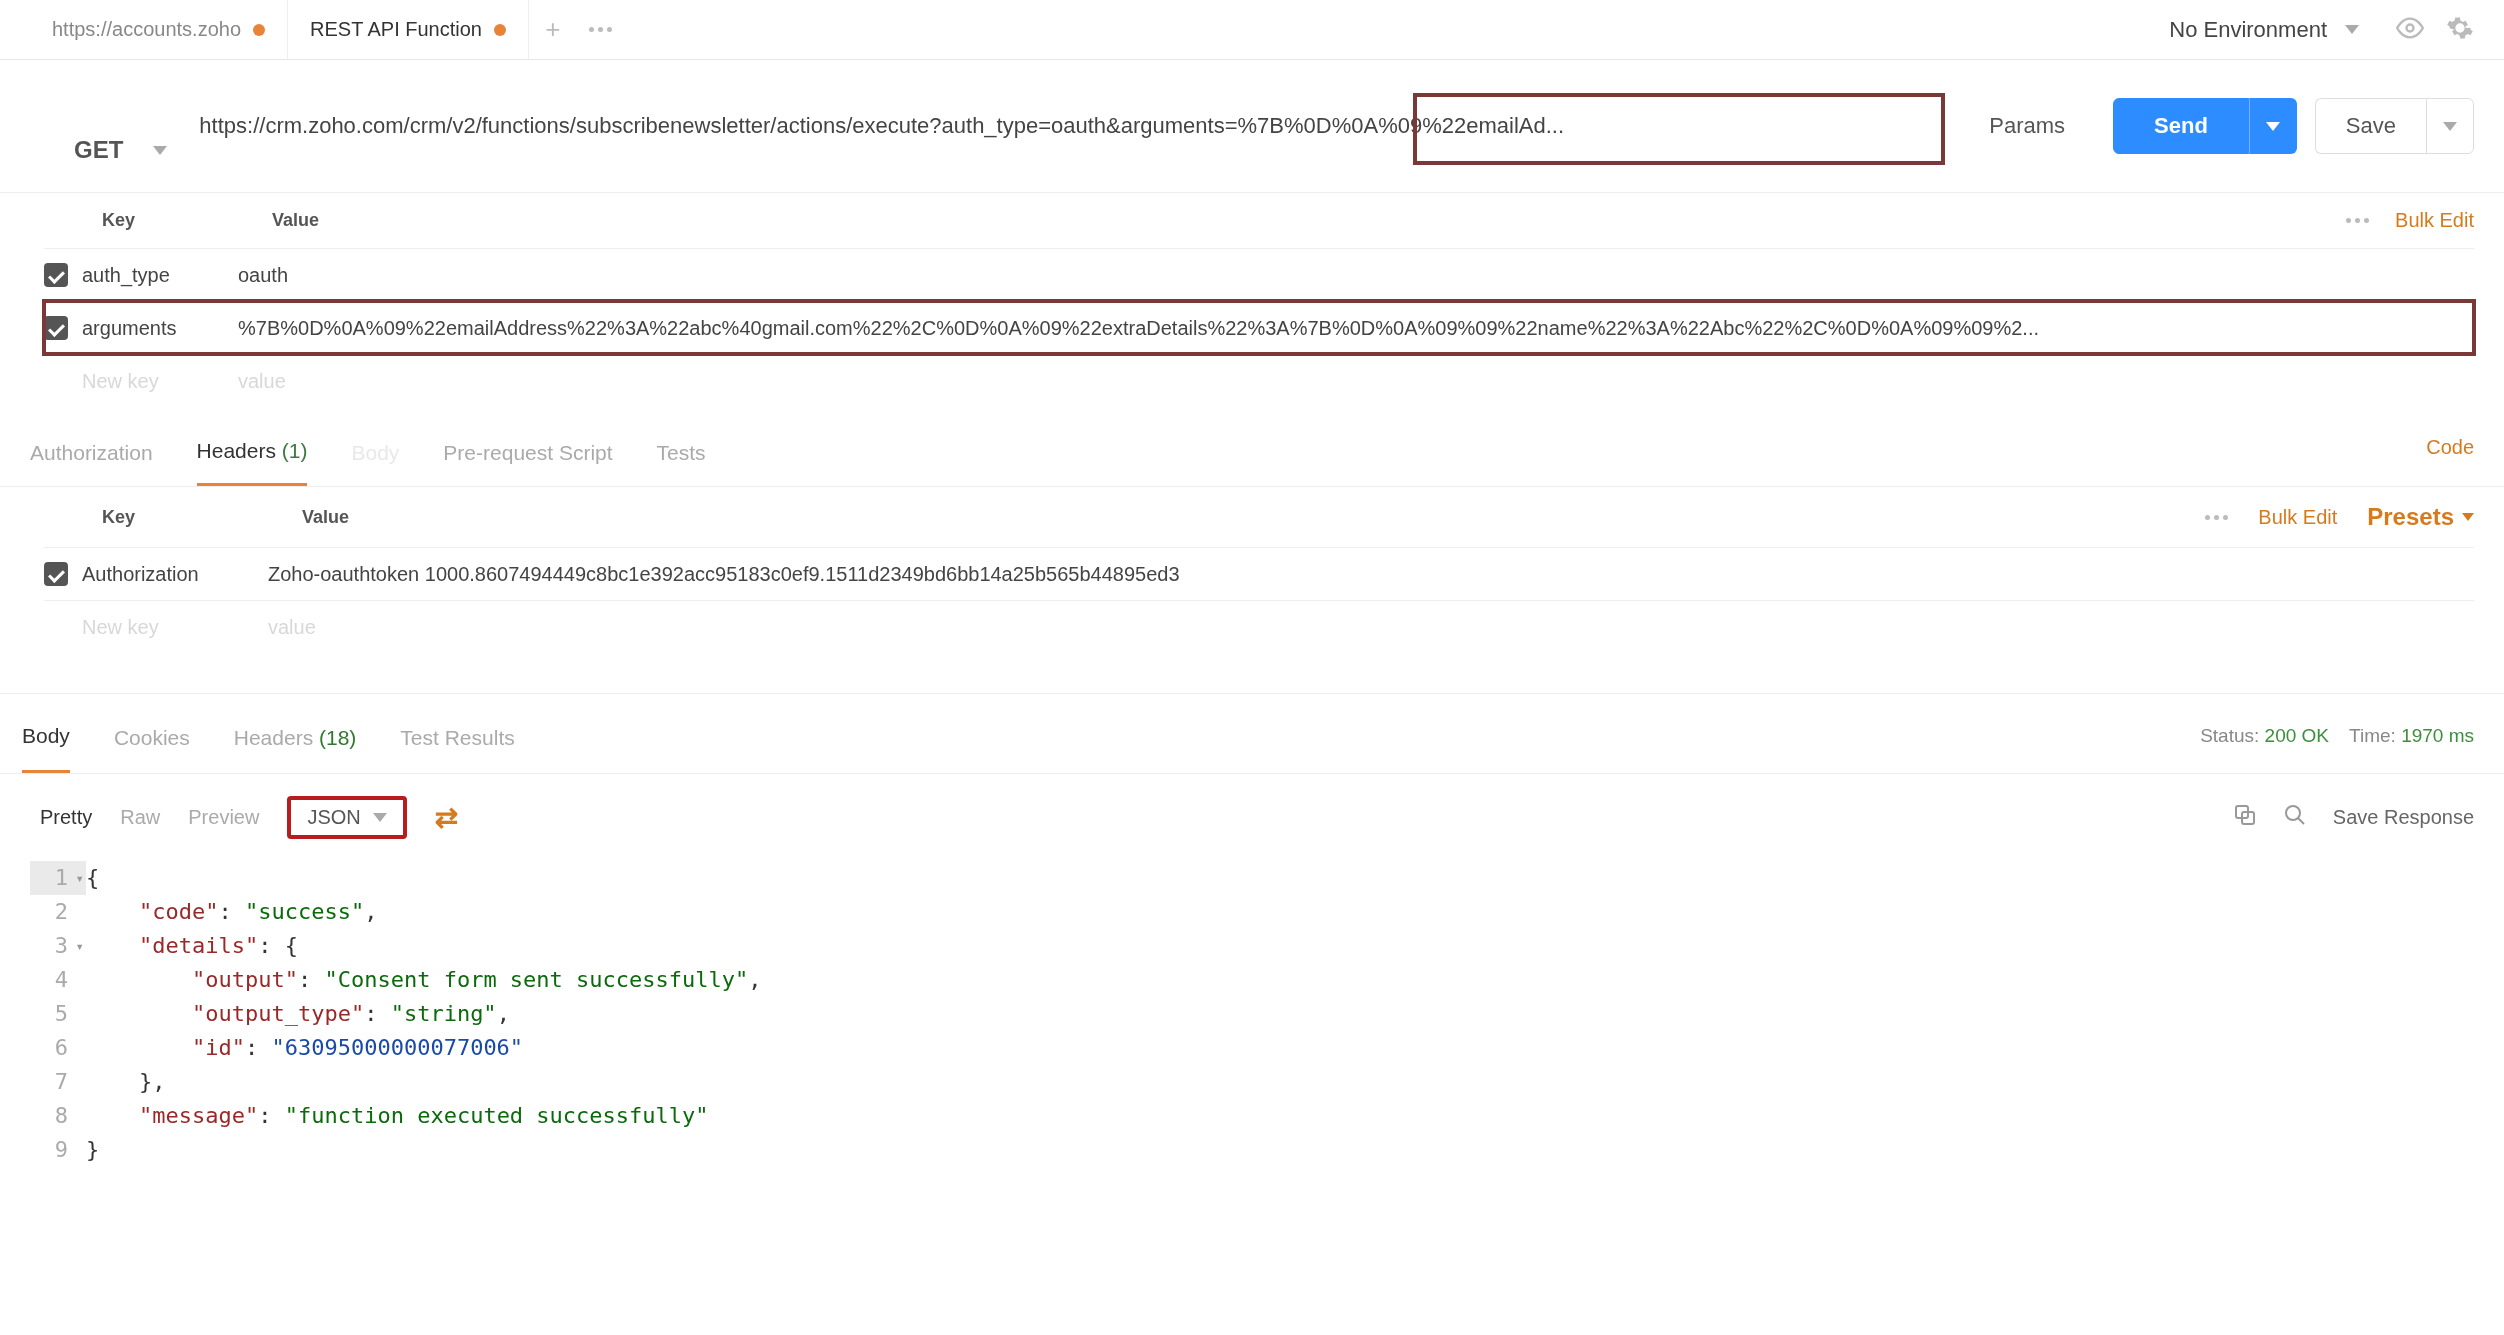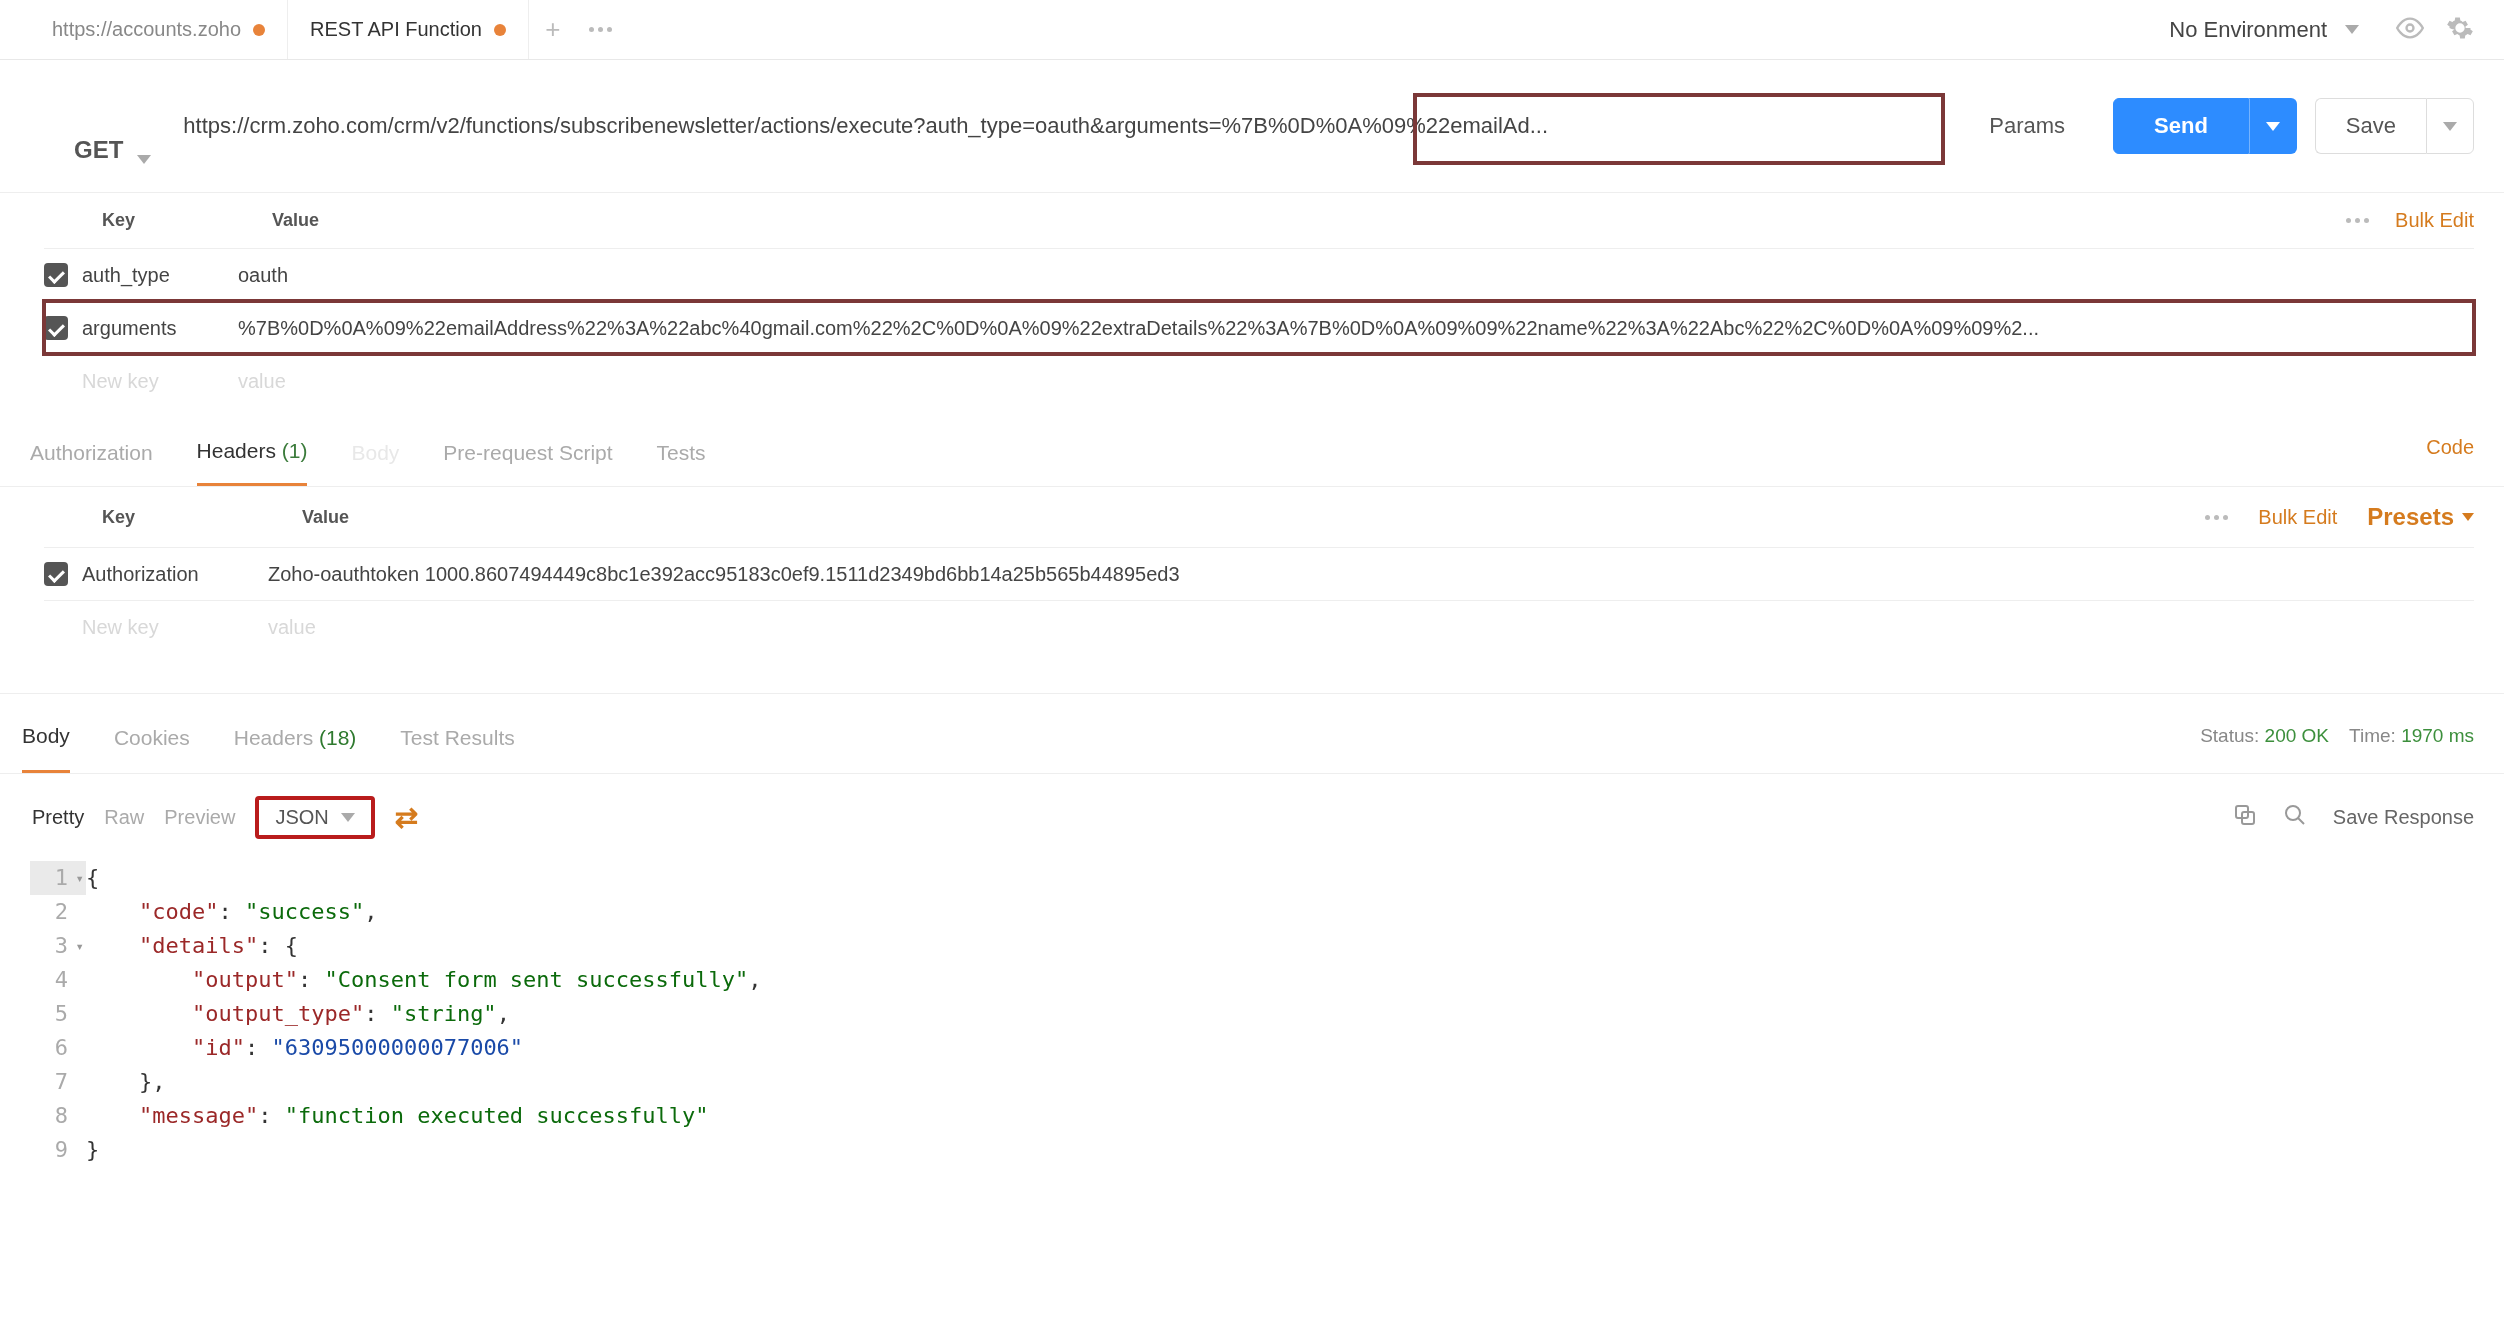--- a/index.html
+++ b/index.html
@@ -54,21 +54,21 @@
 
 
 .action-row {
   display: flex;
   align-items: center;
   gap: 18px;
   padding: 28px 30px 28px 60px;
   border-bottom: 1px solid #eee;
 }
 .method-select {
-  display: flex; align-items: flex-end; gap: 14px;
+  display: flex; align-items: center; gap: 30px;
   font-size: 24px; font-weight: 600; color: #555;
   padding: 0 14px; cursor: pointer; margin-top: 48px;
 }
 .url-input {
   flex: 1;
   position: relative;
 }
 .url-input .text { font-size: 22px; color: #444; white-space: nowrap; overflow: hidden; text-overflow: ellipsis; }
 .url-highlight-box {
   position: absolute;
@@ -213,22 +213,22 @@
 .response-tab.active { color: #333; border-bottom: 3px solid #e8833a; }
 .response-tab .count { color: #2f7a2f; }
 .response-status { margin-left: auto; display: flex; gap: 20px; font-size: 19px; padding-bottom: 22px; }
 .response-status .label { color: #888; }
 .response-status .value { color: #3c8f3c; }
 
 
 .body-toolbar {
   display: flex;
   align-items: center;
-  gap: 20px;
-  padding: 22px 30px 22px 32px;
+  gap: 28px;
+  padding: 22px 30px 22px 40px;
   font-size: 20px;
 }
 .body-mode { color: #aaa; cursor: pointer; }
 .body-mode.active { color: #333; font-weight: 500; }
 .body-lang {
   display: flex; align-items: center; gap: 12px;
   border: 4px solid #b91c1c;
   padding: 6px 16px; border-radius: 4px;
   cursor: pointer; color: #555;
 }

